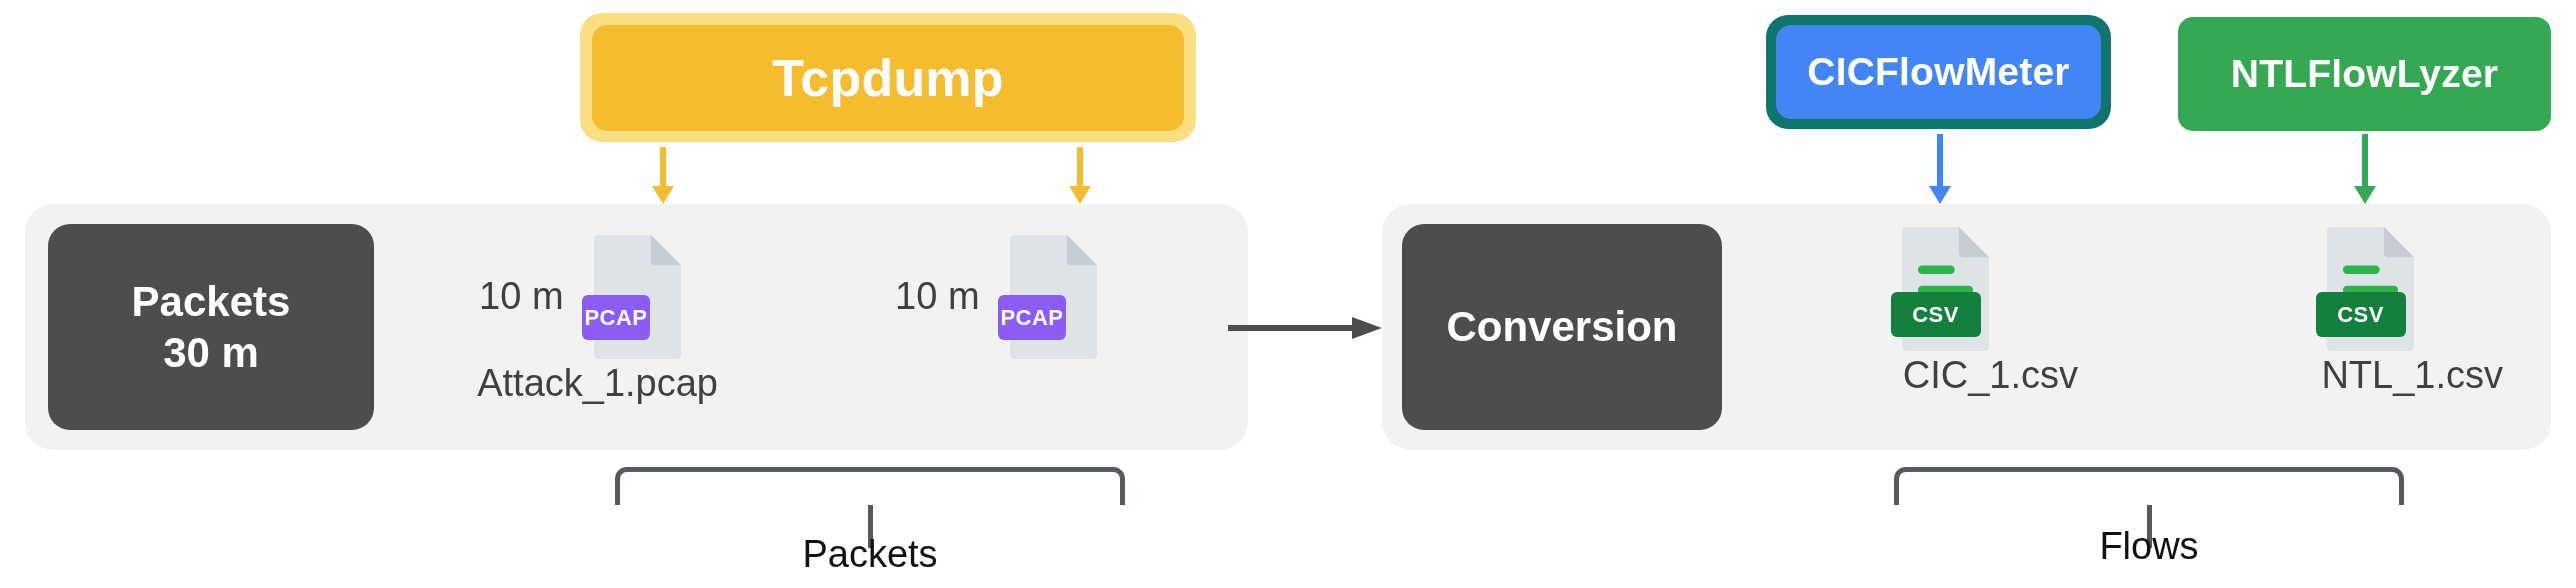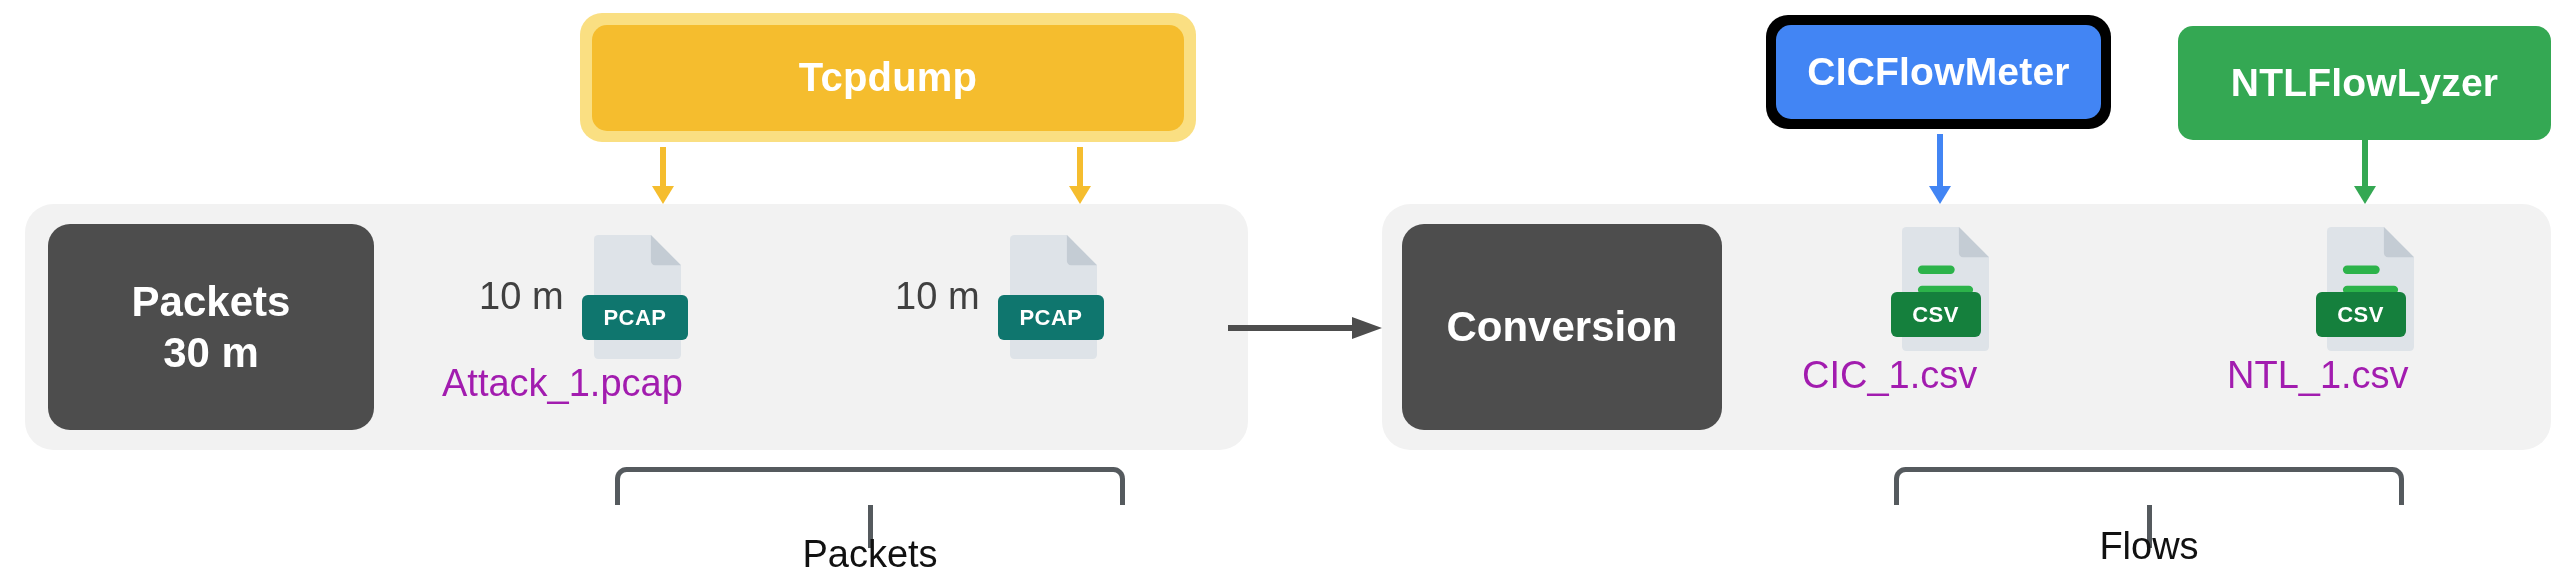--- a/index.html
+++ b/index.html
@@ -41,35 +41,35 @@
     white-space: nowrap;
   }
 
   #tcpdump-badge {
     left: 580px; top: 13.4px; width: 616px; height: 129px;
     background: #FADF82;
     padding: 11.7px;
   }
   #tcpdump-badge .tool-badge-inner {
     background: #F5BD2E;
-    font-size: 40px;
+    font-size: 52px;
   }
 
   #cicflowmeter-badge {
     left: 1766px; top: 15px; width: 345px; height: 114px;
-    background: #000000;
+    background: #0f766e;
     padding: 10px;
   }
   #cicflowmeter-badge .tool-badge-inner {
     background: #4285F4;
     font-size: 39px;
   }
 
   #ntlflowlyzer-badge {
-    left: 2178px; top: 26px; width: 373px; height: 114px;
+    left: 2178px; top: 17px; width: 373px; height: 114px;
     background: #4d7c0f;
   }
   #ntlflowlyzer-badge .tool-badge-inner {
     background: #34A853;
     font-size: 39px;
   }
 
   
   .down-arrow {
     position: absolute;
@@ -150,23 +150,23 @@
     justify-content: center;
     height: 125px;
   }
   .duration-label {
     font-size: 38px;
     color: #404040;
     margin-right: 18.4px;
     white-space: nowrap;
   }
   .file-name {
-    text-align: left;
+    text-align: right;
     font-size: 38px;
-    color: #a21caf;
+    color: #404040;
     white-space: nowrap;
     margin-top: 3.3px;
   }
 
   
   .file-icon {
     position: relative;
     width: 99px;
     height: 124px;
     flex: none;
@@ -183,21 +183,21 @@
     height: 45px;
     border-radius: 5.9px;
     display: flex;
     align-items: center;
     justify-content: center;
     color: #ffffff;
     font-weight: bold;
     font-size: 22px;
     letter-spacing: 0.5px;
   }
-  .pcap-icon .type-badge { width: 106px; background: #0f766e; }
+  .pcap-icon .type-badge { width: 68px; background: #8b5cf6; }
   .csv-icon  .type-badge { width: 90px; background: #15803d; bottom: 13.4px; }
 
   
   .brace {
     position: absolute;
     height: 38px;
   }
   .brace .bar {
     position: absolute;
     left: 0; top: 0;

